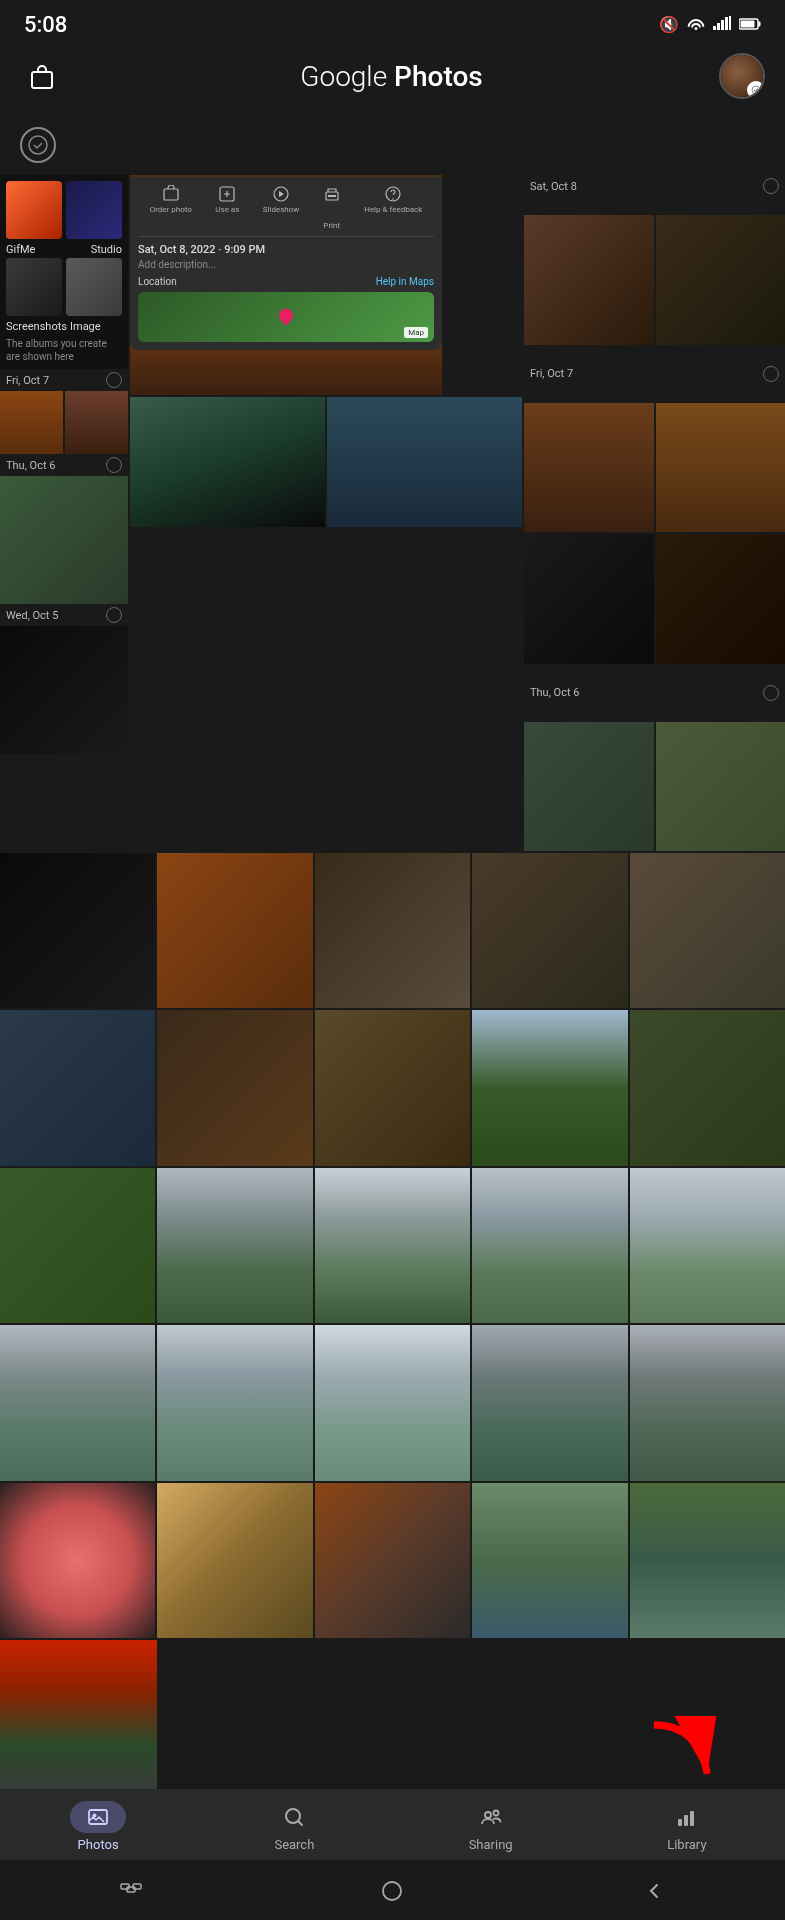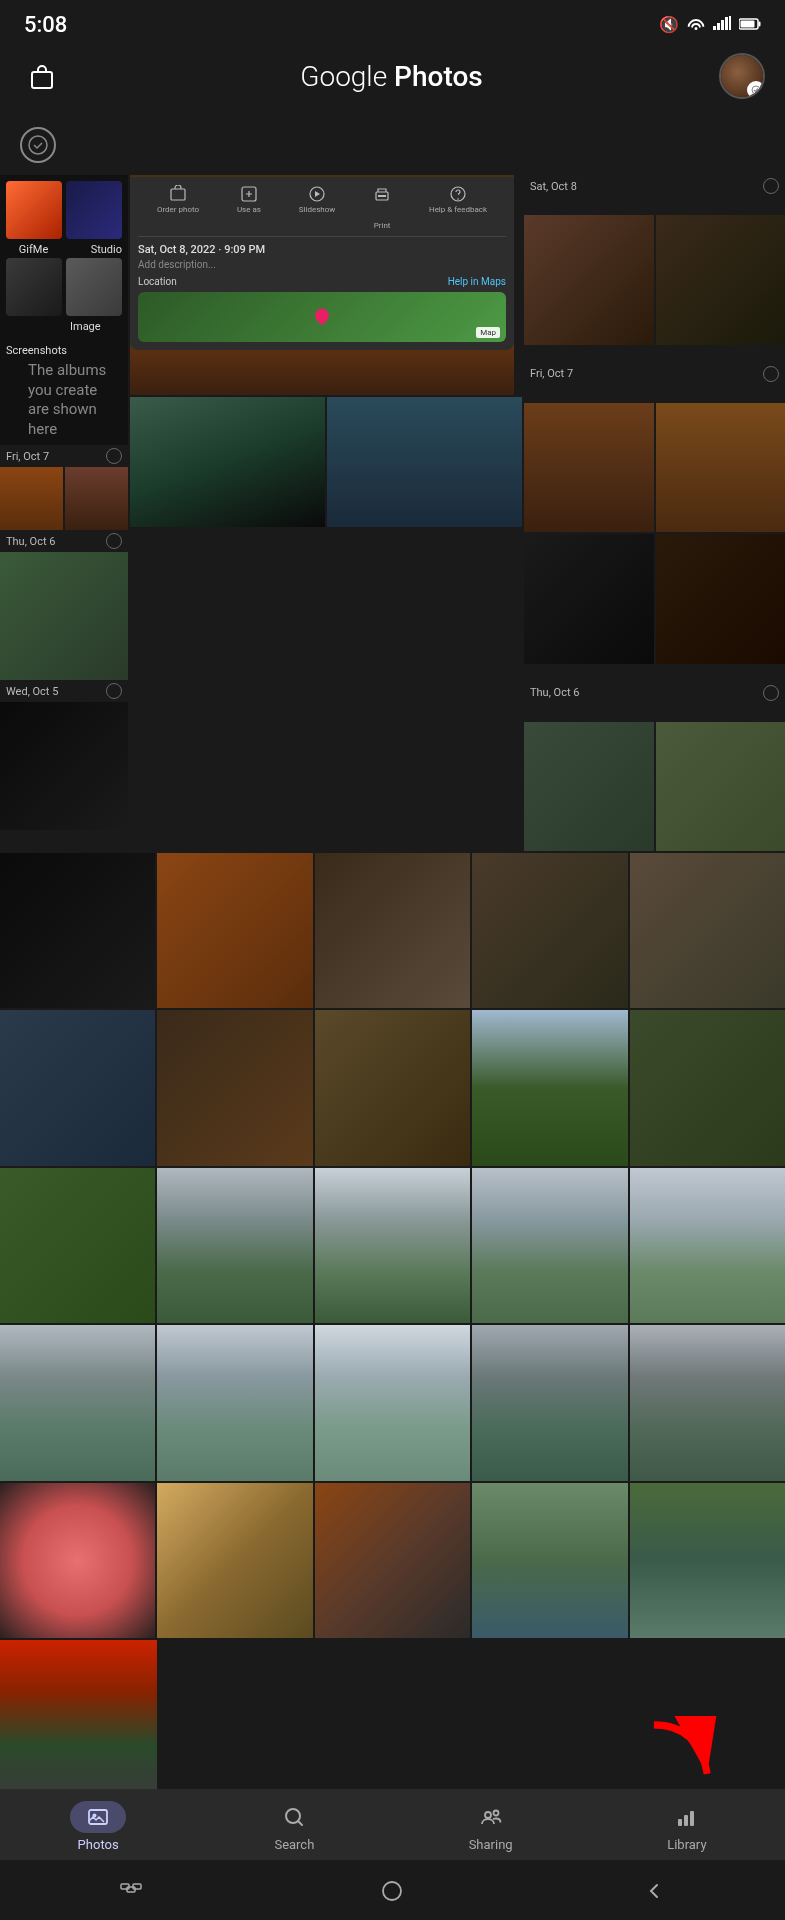--- a/index.html
+++ b/index.html
@@ -264,32 +264,32 @@
     <div style="width:128px; display:flex; flex-direction:column; gap:0;">
 
       <div style="background:#111; padding:6px; flex:0 0 auto;">
         <div style="display:flex; gap:4px; margin-bottom:4px;">
           <div style="width:58px; height:58px; border-radius:4px; background:linear-gradient(135deg,#ff6b35,#ee3320); overflow:hidden;">
             <div style="width:100%; height:100%; background:linear-gradient(135deg,#ff6b35,#aa2200);"></div>
           </div>
           <div style="width:58px; height:58px; border-radius:4px; background:linear-gradient(135deg,#1a1a4a,#2a2a7a); overflow:hidden;"></div>
         </div>
         <div style="display:flex; gap:6px; margin-bottom:2px;">
-          <span style="font-size:11px; color:#ddd; width:58px; text-align:center;">GifMe</span>
+          <span style="font-size:11px; color:#ddd; width:58px; text-align:left;">GifMe</span>
           <span style="font-size:11px; color:#ddd; width:58px; text-align:right;">Studio</span>
         </div>
         <div style="display:flex; gap:4px; margin-bottom:4px;">
           <div style="width:58px; height:58px; border-radius:4px; background:linear-gradient(135deg,#3a3a3a,#1a1a1a);"></div>
           <div style="width:58px; height:58px; border-radius:4px; background:linear-gradient(135deg,#5a5a5a,#3a3a3a);"></div>
         </div>
         <div style="display:flex; gap:6px; margin-bottom:4px;">
-          <span style="font-size:11px; color:#ddd; width:58px;margin-top:24px;">Screenshots</span>
+          <span style="font-size:11px; color:#ddd; width:58px;">Screenshots</span>
           <span style="font-size:11px; color:#ddd; width:58px;">Image</span>
         </div>
-        <div style="font-size:15px; color:#888; line-height:1.3;margin-left:22px;">The albums you create are shown here</div>
+        <div style="font-size:10px; color:#888; line-height:1.3;">The albums you create are shown here</div>
       </div>
 
       <div style="background:#1a1a1a; padding:3px 6px; display:flex; justify-content:space-between; align-items:center;">
         <span style="font-size:11px; color:#bbb;">Fri, Oct 7</span>
         <div style="width:16px; height:16px; border-radius:50%; border:1px solid #666;"></div>
       </div>
 
       <div style="display:grid; grid-template-columns:1fr 1fr; gap:2px;">
         <div style="aspect-ratio:1; background:linear-gradient(180deg,#8B4513,#5a2d0c);" class="black-cat"></div>
         <div style="aspect-ratio:1; background:linear-gradient(180deg,#6b3d2d,#3a2010);"></div>
@@ -307,21 +307,21 @@
       </div>
       <div style="aspect-ratio:1; background:linear-gradient(135deg,#0a0a0a,#1a1a1a);" class="black-cat"></div>
     </div>
 
     <div style="flex:1; display:flex; flex-direction:column; gap:2px;">
 
       <div style="position:relative; display:flex; gap:2px;">
 
         <div style="position:relative; width:392px; flex-shrink:0;">
 
-          <div style="width:384px; height:220px; background:linear-gradient(180deg,#4a3010,#8B4513,#3a2010); position:relative;">
+          <div style="width:312px; height:220px; background:linear-gradient(180deg,#4a3010,#8B4513,#3a2010); position:relative;">
 
             <div style="position:absolute; top:2px; left:0; right:0; background:#2d2d2d; border-radius:0 0 8px 8px; padding:8px; z-index:10;">
               <div style="display:flex; justify-content:space-around; padding-bottom:6px; border-bottom:1px solid #444; margin-bottom:6px;">
                 <div style="display:flex; flex-direction:column; align-items:center; gap:2px;">
                   <svg width="18" height="18" viewBox="0 0 18 18" fill="none">
                       <rect x="2" y="4" width="14" height="11" rx="1" stroke="#bbb" stroke-width="1.2"></rect>
                       <path d="M6 4V3a3 3 0 016 0v1" stroke="#bbb" stroke-width="1.2"></path>
                     </svg>
                   <span style="font-size:8px; color:#aaa;">Order photo</span>
                 </div>

